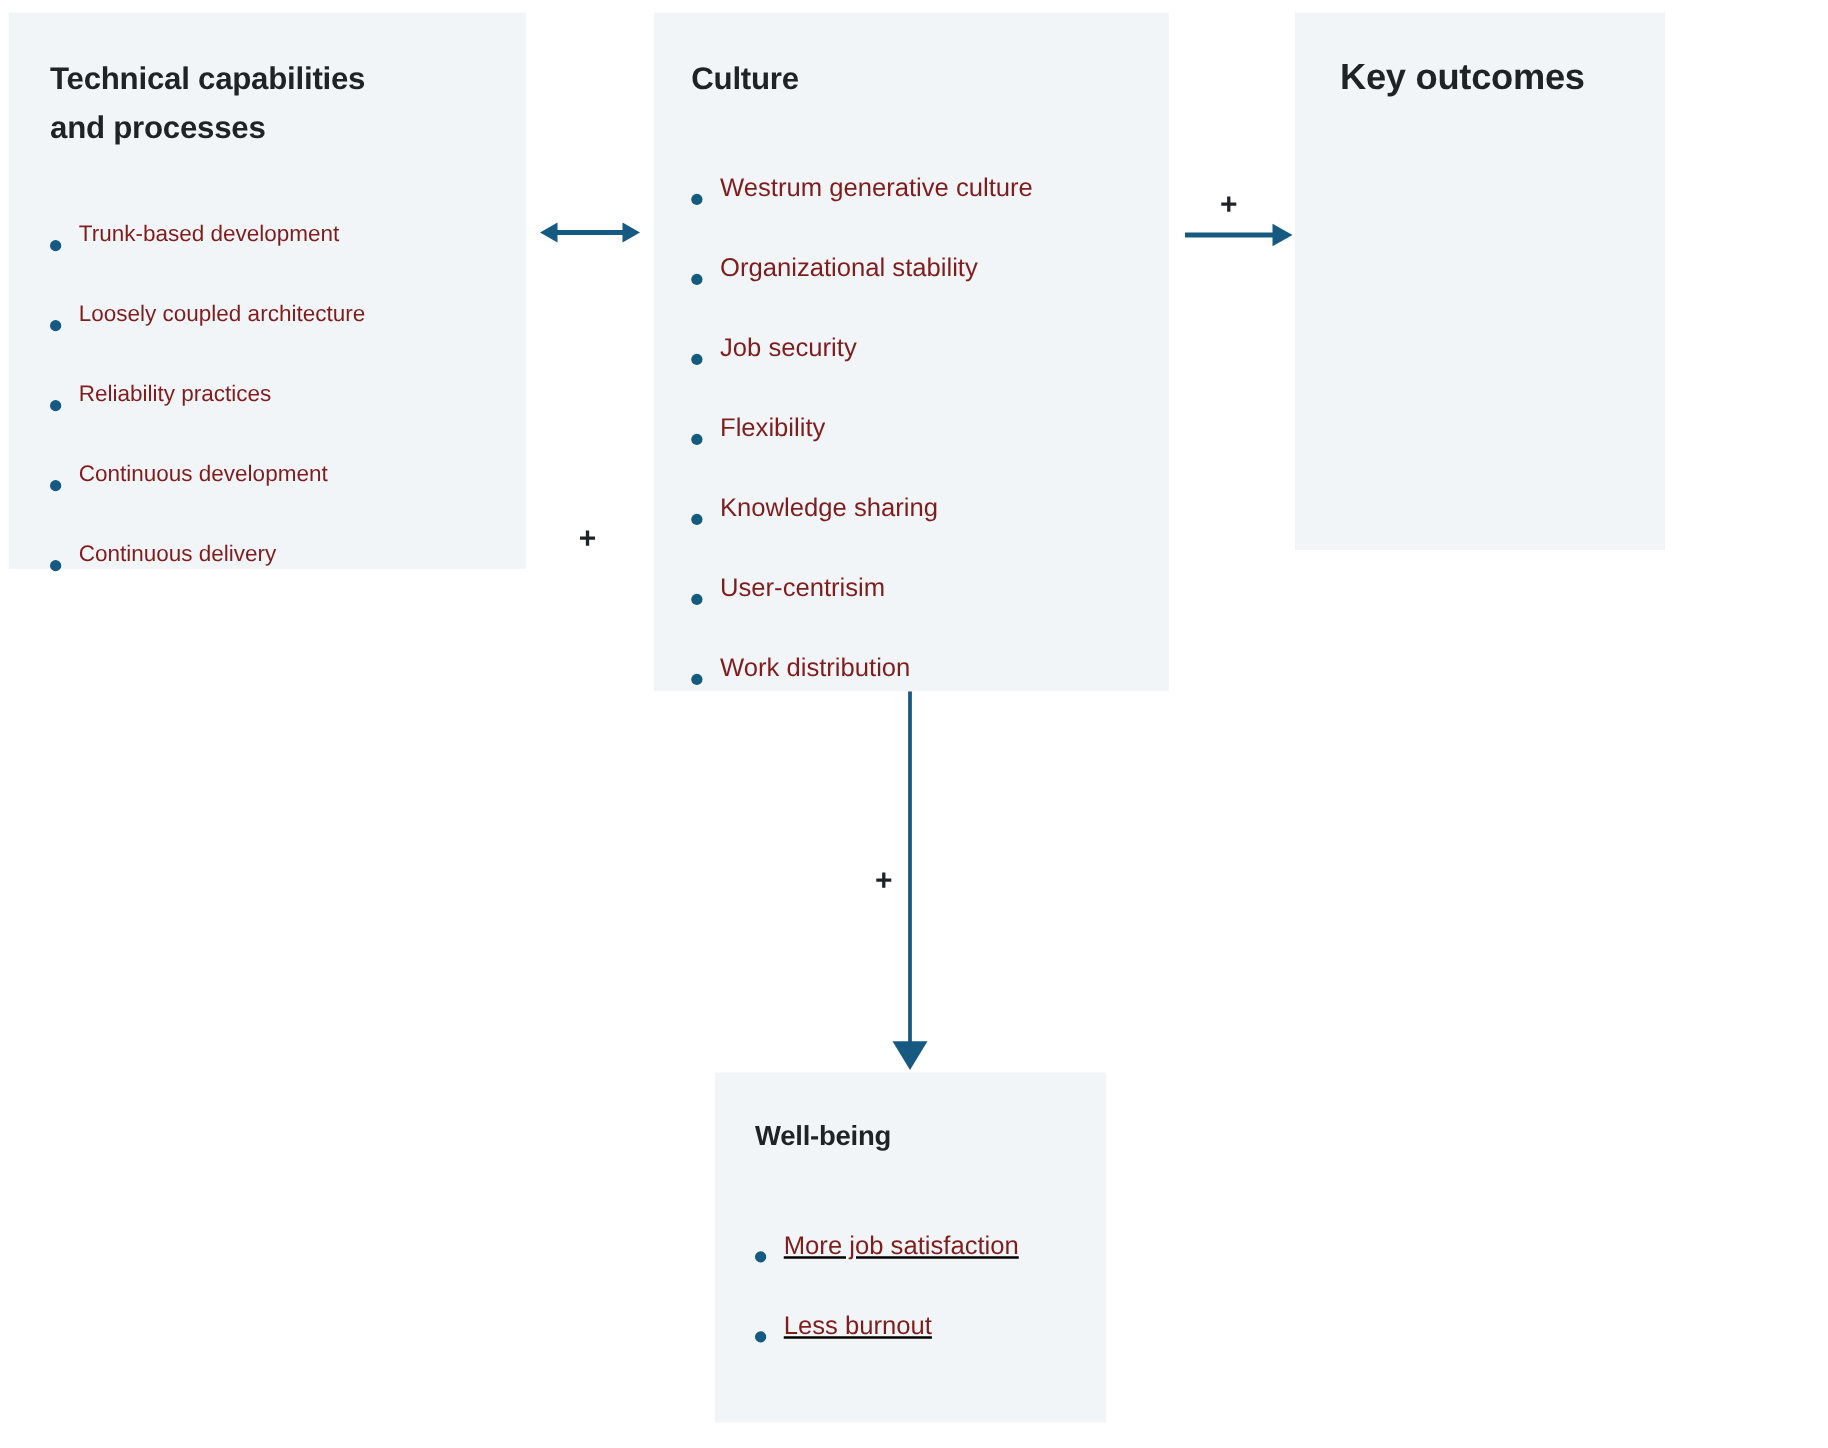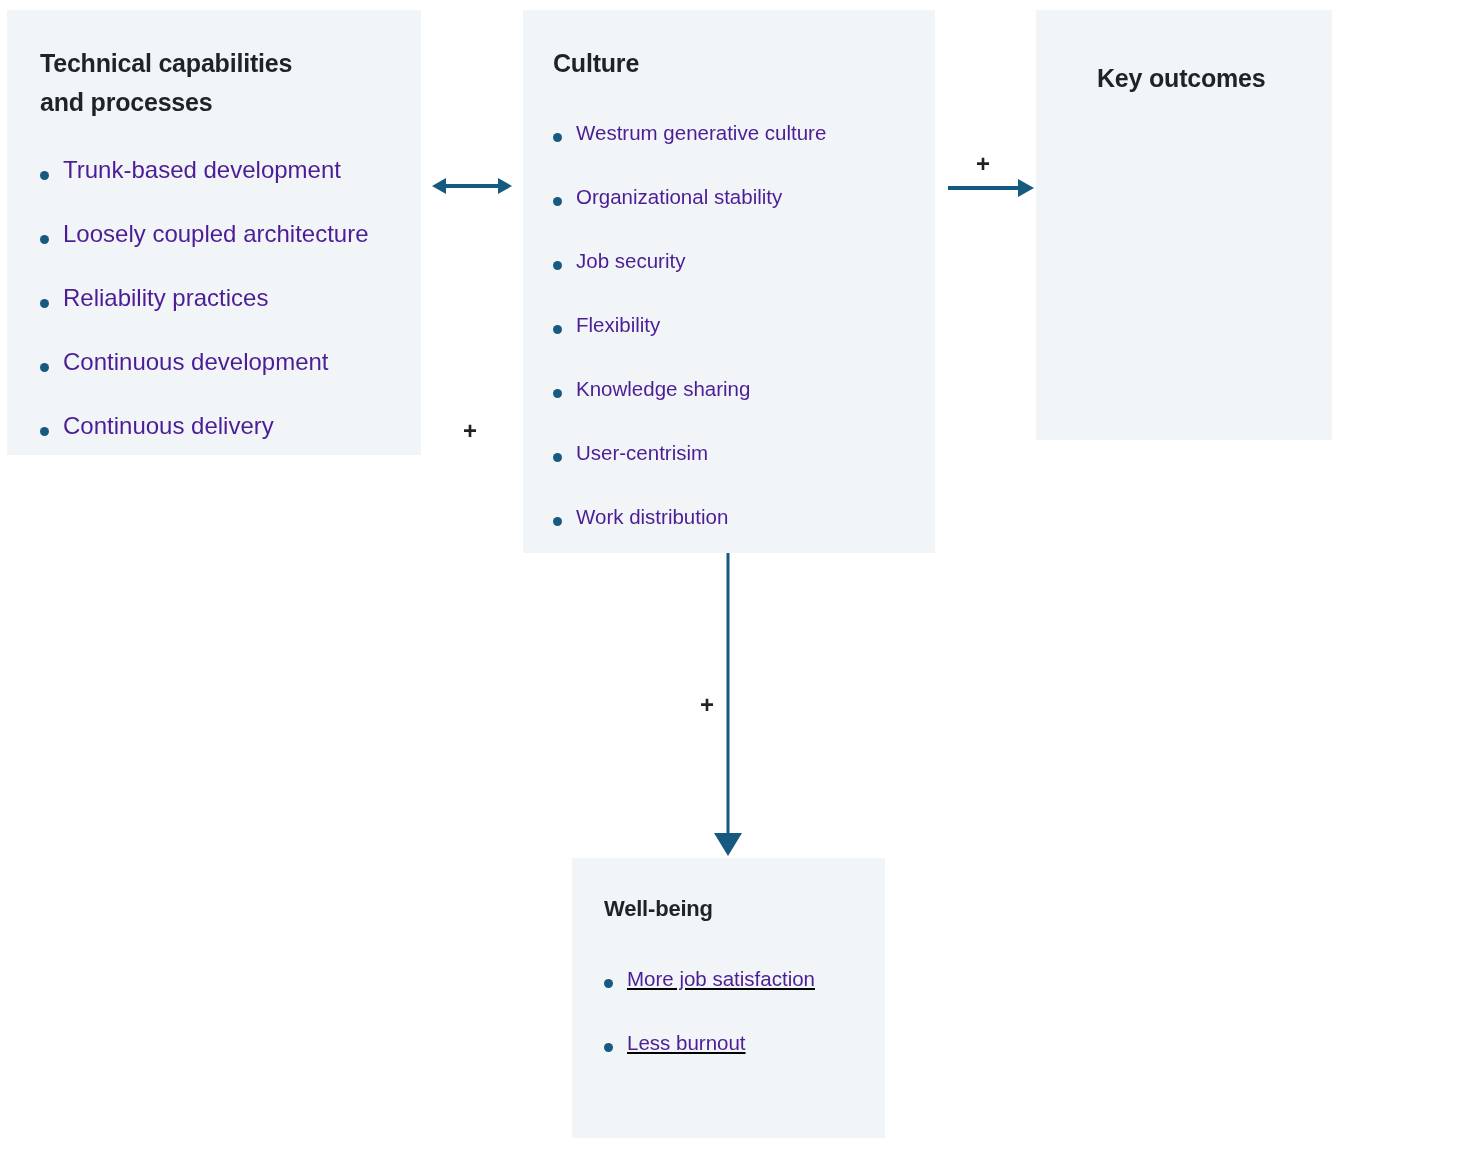--- a/index.html
+++ b/index.html
@@ -33,23 +33,23 @@
 
   .bullet-list {
     position: absolute;
     margin: 0;
     padding: 0;
     list-style: none;
   }
 
   .bullet-item {
     position: relative;
-    color: #4c1d95;
+    color: #7f1d1d;
     display: flex;
-    align-items: center;
+    align-items: flex-end;
   }
 
   .bullet-dot {
     flex: 0 0 auto;
     width: 9px;
     height: 9px;
     border-radius: 50%;
     background: #165a82;
     margin-right: 14px;
     margin-top: 0.52em;
@@ -70,21 +70,21 @@
     left: 40px;
     top: 44px;
     width: 340px;
     font-size: 25px;
     line-height: 39px;
   }
   #list-technical {
     left: 40px;
     top: 137px;
     width: 360px;
-    font-size: 24px;
+    font-size: 18px;
   }
   #list-technical .bullet-item { height: 64px; line-height: 27px; }
 
   
   #panel-culture {
     left: 523px;
     top: 10px;
     width: 412px;
     height: 543px;
   }
@@ -105,25 +105,24 @@
 
   
   #panel-outcomes {
     left: 1036px;
     top: 10px;
     width: 420px;
     height: 430px;
   }
   #title-outcomes {
     left: 1072px;
-    top: 62px;
+    top: 46px;
     width: 340px;
-    font-size: 25px;
+    font-size: 29px;
     line-height: 32px;
-    margin-left: 25px;
   }
   #list-outcomes {
     left: 1072px;
     top: 99px;
     width: 330px;
     font-size: 20.5px;
   }
   #list-outcomes .bullet-item { min-height: 64px; line-height: 39px; }
 
   

